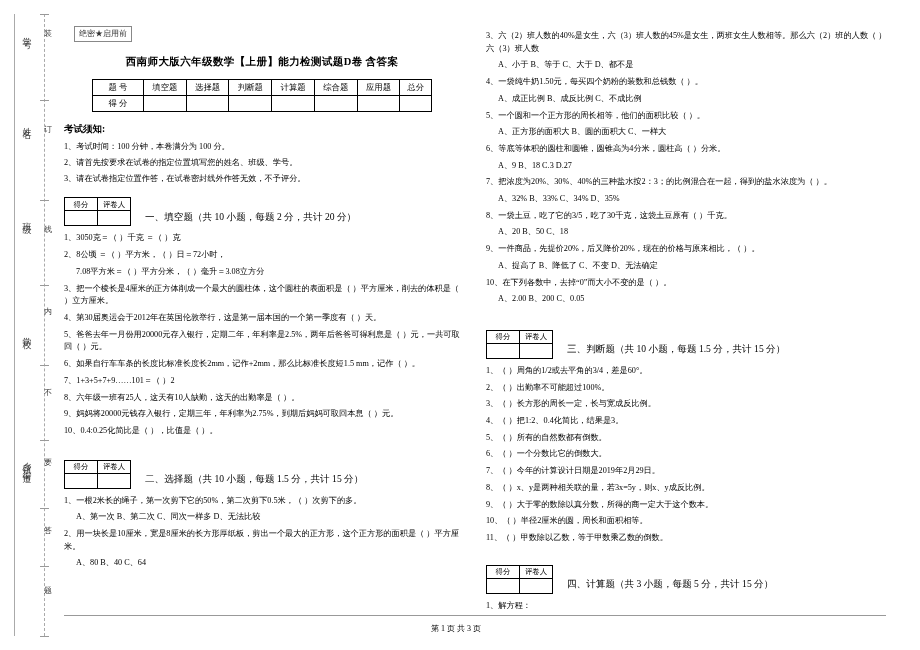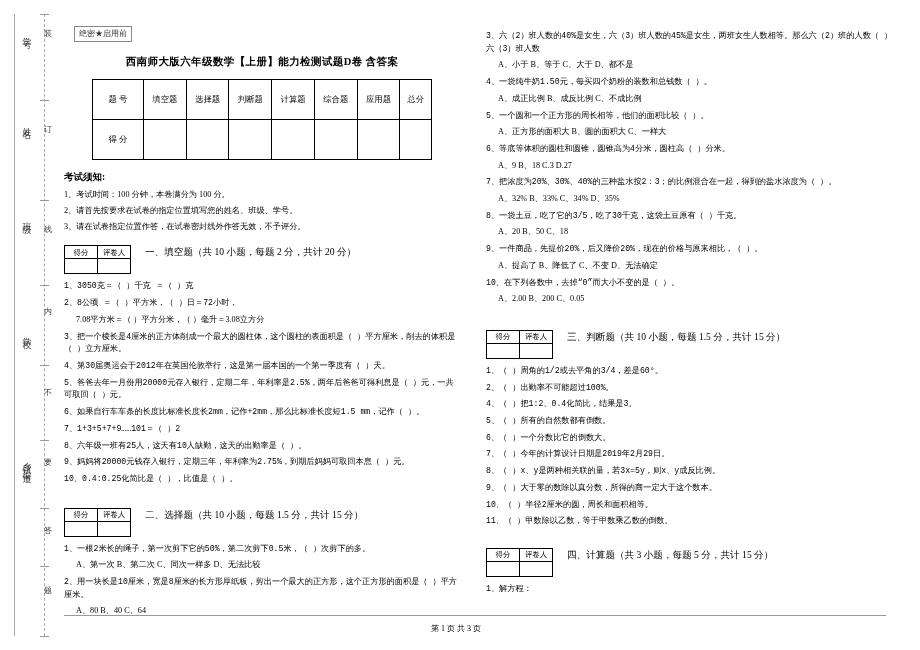--- a/index.html
+++ b/index.html
@@ -48,45 +48,45 @@
     text-align:center;font-size:10.5px;font-weight:bold;
     margin:12px 0 8px 0;letter-spacing:0.4px;
   }
 
   
   table.score{
     border-collapse:collapse;width:340px;margin:0 auto 10px auto;
     font-size:8.4px;
   }
   table.score td{
-    border:1px solid #000;height:15px;text-align:center;padding:12px 3px;
+    border:1px solid #000;height:15px;text-align:center;padding:0 3px;
     white-space:nowrap;
   }
   table.score td.first{width:44px;}
 
   .notice-h{font-size:9.5px;font-weight:bold;margin:8px 0 5px 0;}
   .notice-item{margin:3px 0;font-size:8.2px;}
 
   
   .sec{
-    display:flex;margin:12px 0 6px 0;
+    display:flex;align-items:flex-end;margin:12px 0 6px 0;
   }
   table.grader{
     border-collapse:collapse;font-size:7.4px;
   }
   table.grader td{
     border:1px solid #000;width:32px;height:12px;text-align:center;padding:0;
   }
   table.grader tr.blank td{height:14px;}
   .sec-title{
     font-size:9.6px;font-weight:normal;margin-left:14px;padding-bottom:2px;
     white-space:nowrap;
   }
 
-  .q{margin:4px 0;font-family:Liberation Mono, monospace;}
+  .q{margin:4px 0;}
   .sub{margin:2px 0 2px 12px;}
 
   .footer{
     position:absolute;left:0;right:0;bottom:16px;text-align:center;
     font-size:8px;color:#000;
   }
   .hr-foot{
     position:absolute;left:64px;right:26px;bottom:34px;border-top:1px solid #999;
   }
 </style>
@@ -242,20 +242,21 @@
           <td></td>
           <td></td>
         </tr>
       </tbody>
         </table>
       <div class="sec-title">三、判断题（共 10 小题，每题 1.5 分，共计 15 分）</div>
     </div>
 
     <div class="q">1、（    ）周角的1/2或去平角的3/4，差是60°。</div>
     <div class="q">2、（    ）出勤率不可能超过100%。</div>
+    <div class="q">3、（    ）长方形的周长一定，长与宽成反比例。</div>
     <div class="q">4、（    ）把1:2、0.4化简比，结果是3。</div>
     <div class="q">5、（    ）所有的自然数都有倒数。</div>
     <div class="q">6、（    ）一个分数比它的倒数大。</div>
     <div class="q">7、（    ）今年的计算设计日期是2019年2月29日。</div>
     <div class="q">8、（    ）x、y是两种相关联的量，若3x=5y，则x、y成反比例。</div>
     <div class="q">9、（    ）大于零的数除以真分数，所得的商一定大于这个数本。</div>
     <div class="q">10、（    ）半径2厘米的圆，周长和面积相等。</div>
     <div class="q">11、（    ）甲数除以乙数，等于甲数乘乙数的倒数。</div>
 
     <div class="sec" style="margin-top:20px">

